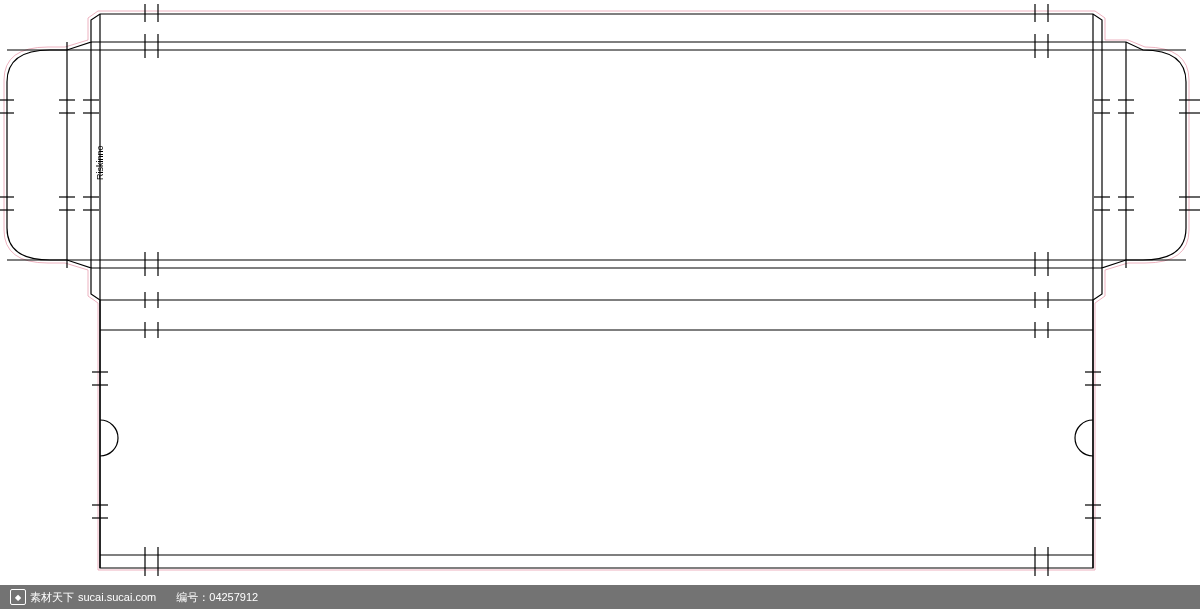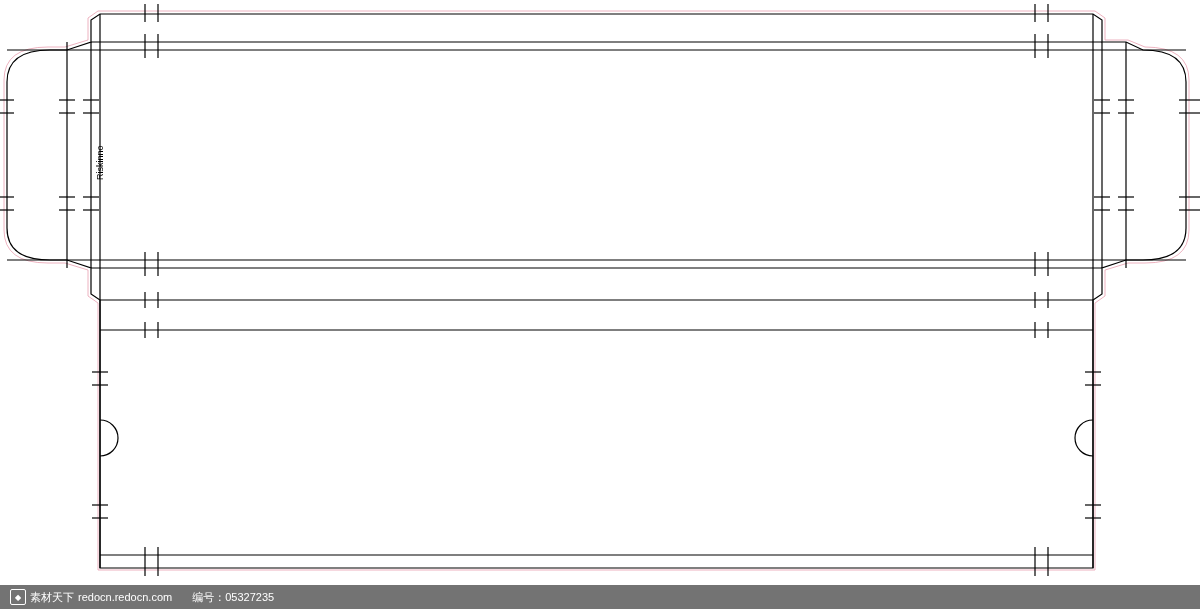--- a/index.html
+++ b/index.html
@@ -167,18 +167,18 @@
     </g>
   </svg>
 </div>
 
 <div class="brand-label">Riskinno</div>
 
 <div class="footer-bar">
   <div class="footer-logo">
     <span class="footer-logo-icon">◆</span>
     <span>素材天下</span>
-    <span>redocn.redocn.com</span>
+    <span>sucai.sucai.com</span>
   </div>
   <div>
-    <span>编号：</span><span>05327235</span>
+    <span>编号：</span><span>04257912</span>
   </div>
 </div>
 
 </body></html>

